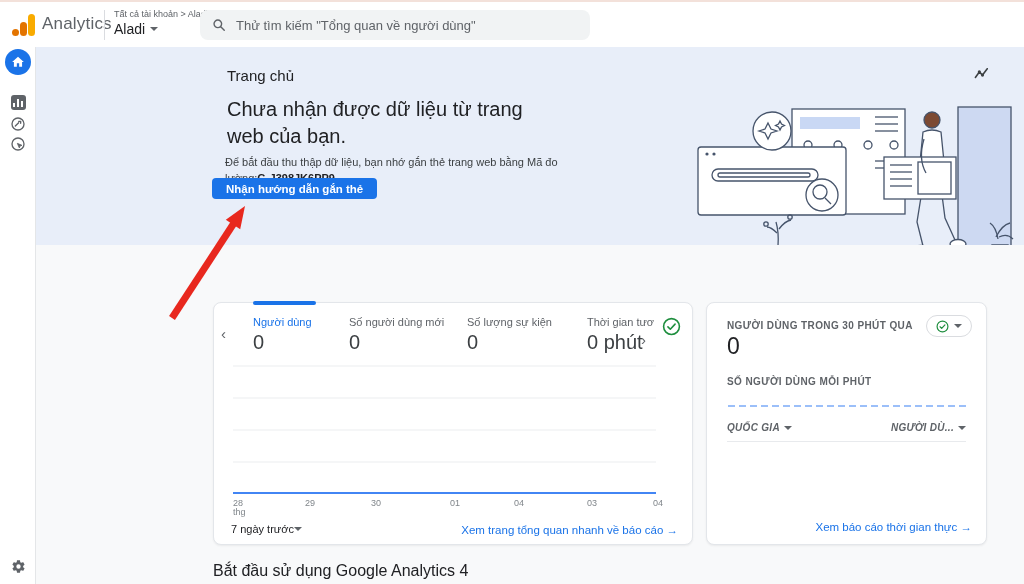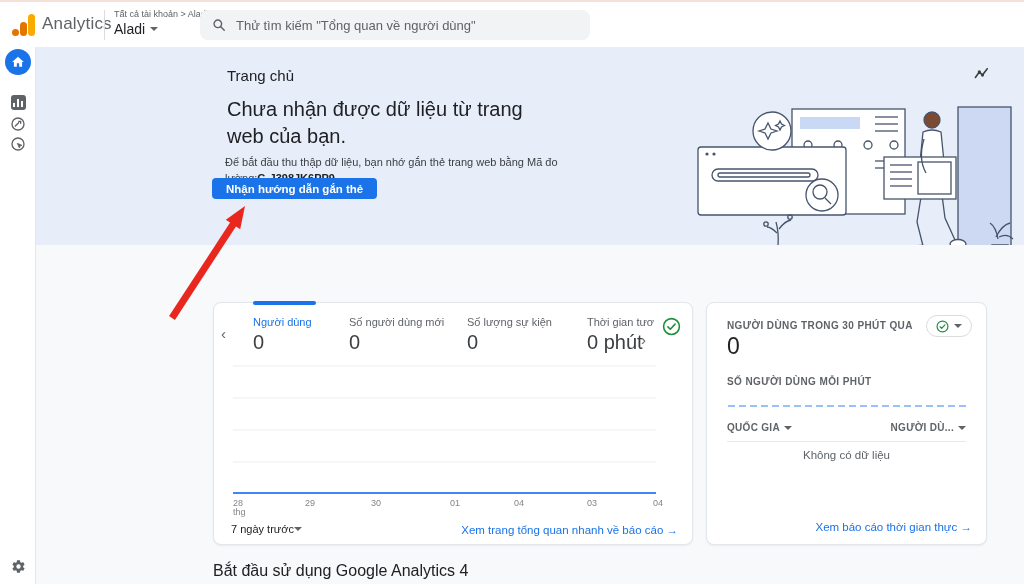--- a/index.html
+++ b/index.html
@@ -60,21 +60,21 @@
   .range-select { position:absolute; left:17px; top:220px; font-size:11px; color:#202124; display:flex; align-items:center; cursor:pointer; }
   .card-link { position:absolute; font-size:11.5px; color:#1a73e8; cursor:pointer; white-space:nowrap; }
   #metrics-link { right:14px; top:221px; }
   #realtime-link { right:14px; bottom:11px; }
 
   
   .rt-title { position:absolute; left:20px; top:17px; font-size:10px; font-weight:bold; color:#5f6368; letter-spacing:.4px; }
   .rt-value { position:absolute; left:20px; top:30px; font-size:23px; color:#202124; }
   .rt-subtitle { position:absolute; left:20px; top:73px; font-size:10px; font-weight:bold; color:#5f6368; letter-spacing:.4px; }
   .rt-pill { position:absolute; right:14px; top:12px; width:46px; height:22px; border:1px solid #dadce0; border-radius:12px; background:#fff; display:flex; align-items:center; justify-content:center; gap:5px; cursor:pointer; }
-  .rt-cols { position:absolute; left:20px; right:20px; top:119px; display:flex; justify-content:space-between; font-size:10px; font-weight:bold; color:#5f6368; letter-spacing:.3px; }
+  .rt-cols { position:absolute; left:20px; right:20px; top:119px; display:flex; justify-content:space-between; font-size:10px; font-weight:bold; color:#5f6368; letter-spacing:.3px;font-style:italic; }
   .rt-col { display:flex; align-items:center; gap:4px; cursor:pointer; }
   .rt-divider { position:absolute; left:20px; right:20px; top:138px; height:1px; background:#e8eaed; }
   .rt-empty { position:absolute; left:0; right:0; top:146px; text-align:center; font-size:11.5px; color:#5f6368; }
 
   .section-heading { position:absolute; left:213px; top:562px; font-size:16px; color:#202124; }
 
   .arrow-overlay { position:absolute; left:150px; top:190px; pointer-events:none; }
 </style>
 </head>
 <body>
@@ -290,21 +290,20 @@
       <span class="rt-col">
         <span>QUỐC GIA</span>
         <span class="caret"></span>
       </span>
       <span class="rt-col">
         <span>NGƯỜI DÙ...</span>
         <span class="caret"></span>
       </span>
     </div>
     <div class="rt-divider"></div>
-    <div class="rt-empty">Không có dữ liệu</div>
     <div class="card-link" id="realtime-link"><span>Xem báo cáo thời gian thực</span> →</div>
   </div>
 
   <div class="section-heading">Bắt đầu sử dụng Google Analytics 4</div>
 
   <svg class="arrow-overlay" width="120" height="140" viewBox="0 0 120 140">
     <line x1="22" y1="128" x2="84" y2="33" stroke="#e8281e" stroke-width="7"></line>
     <polygon points="95,16 90.2,39.2 75.8,29.8" fill="#e8281e"></polygon>
   </svg>
 </div>

